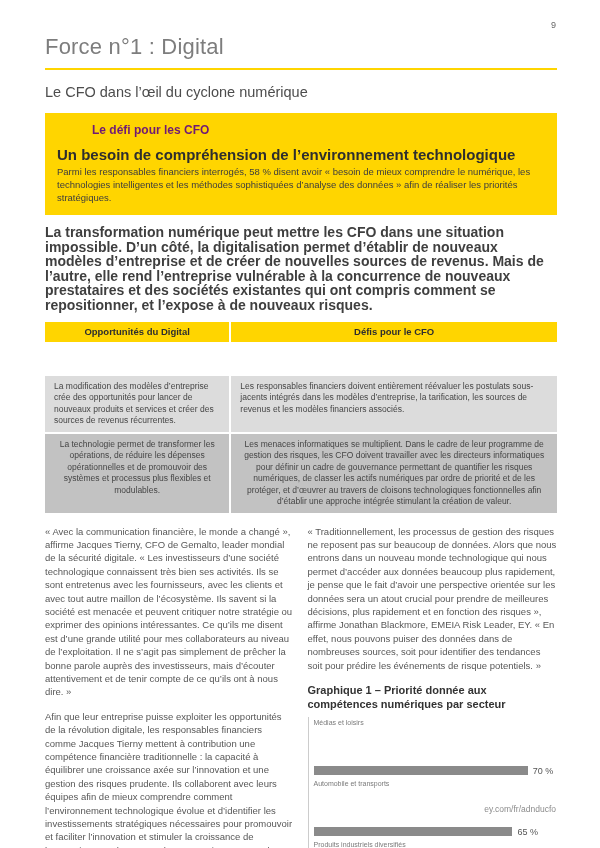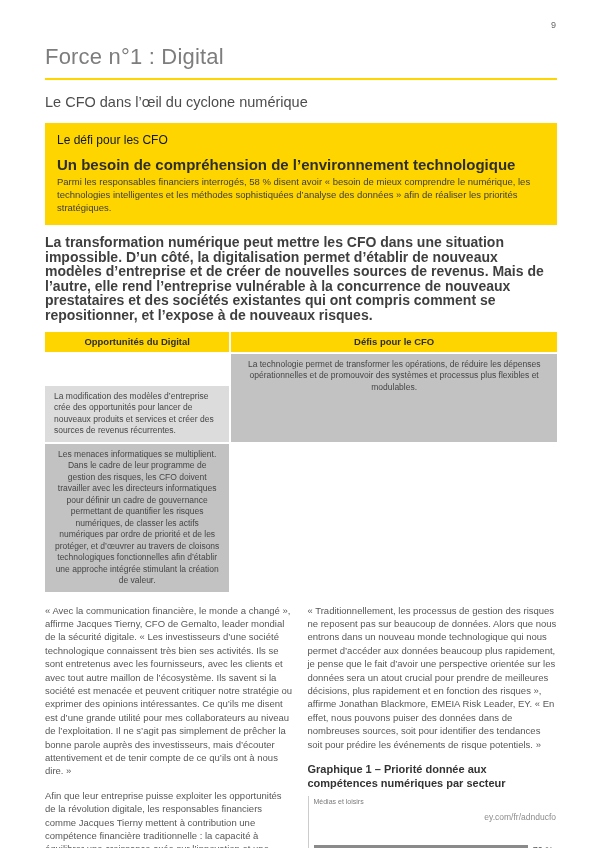--- a/index.html
+++ b/index.html
@@ -5,27 +5,27 @@
   * { margin:0; padding:0; box-sizing:border-box; }
   html,body { background:#ffffff; }
   body {
     width:600px; height:848px;
     font-family:"Liberation Sans", sans-serif;
     color:#555555; position:relative; overflow:hidden;
   }
   .page { position:relative; width:600px; height:848px; padding:18px 43px 0 45px; }
   .page-number { position:absolute; top:20px; right:44px; font-size:9px; color:#666; }
 
-  h1.title { margin-top:26px; font-size:22px; font-weight:normal; color:#7d7d7d; letter-spacing:0.2px; }
+  h1.title { margin-top:16px; font-size:22px; font-weight:normal; color:#7d7d7d; letter-spacing:0.2px; }
   .title-rule { height:2px; background:#FFD500; margin-top:8px; }
 
   h2.subtitle { margin-top:14px; font-size:14.5px; font-weight:normal; color:#4d4d4d; }
 
   .challenge-box { background:#FFD500; margin-top:13px; padding:10px 12px 11px 12px; }
-  .challenge-box .box-title { font-size:12px; font-weight:normal; color:#0f172a; margin-bottom:9px; }
+  .challenge-box .box-title { font-size:12px; font-weight:bold; color:#701a75; margin-bottom:9px;margin-left:35px; }
   .challenge-box .box-heading { font-size:15px; font-weight:bold; color:#2e2e2e; margin-bottom:2px; }
   .challenge-box .box-body { font-size:9.5px; line-height:13px; color:#3d3d3d; }
 
   .intro { margin-top:10px; font-size:14px; font-weight:bold; line-height:14.5px; color:#3f3f3f; }
 
   .comp-table { margin-top:10px; display:grid; grid-template-columns:36% 1fr; gap:2px; }
   .comp-table .cell { padding:5px 9px; font-size:8.5px; line-height:11.5px; color:#454545; }
   .comp-table .head { background:#FFD500; font-weight:bold; text-align:center; font-size:9.5px; color:#2e2e2e; padding:4px 6px; }
   .comp-table .r0 { background:#dcdcdc;margin-top:32px; }
   .comp-table .r1 { background:#c2c2c2;text-align:center; }
@@ -36,21 +36,21 @@
   .chart-title { font-size:11px; font-weight:bold; color:#333; line-height:14px; margin-top:2px; margin-bottom:6px; }
   .chart-subtitle { font-size:8px; line-height:10.5px; color:#787878; margin-bottom:8px; }
 
   .chart { border-left:1px solid #cccccc; padding:2px 0 14px 5px; }
   .chart-row { margin-bottom:4px; }
   .bar-label { font-size:7px; color:#7a7a7a; margin-bottom:2px; }
   .bar-line { display:flex; align-items:center;margin-top:40px; }
   .bar { height:9px; background:#8a8a8a; }
   .bar-value { font-size:9px; color:#555; margin-left:5px; white-space:nowrap; }
 
-  .footer-link { position:absolute; right:44px; bottom:26px; font-size:8.5px; color:#8c8c8c; }
+  .footer-link { position:absolute; right:44px; bottom:34px; font-size:8.5px; color:#8c8c8c; }
 </style>
 </head>
 <body>
 
 <div class="page">
 
   <div class="page-number">9</div>
 
   <h1 class="title">Force n°1 : Digital</h1>
   <div class="title-rule"></div>
@@ -62,20 +62,21 @@
     <div class="box-heading">Un besoin de compréhension de l’environnement technologique</div>
     <div class="box-body">Parmi les responsables financiers interrogés, 58 % disent avoir « besoin de mieux comprendre le numérique, les technologies intelligentes et les méthodes sophistiquées d’analyse des données » afin de réaliser les priorités stratégiques.</div>
   </div>
 
   <p class="intro">La transformation numérique peut mettre les CFO dans une situation impossible. D’un côté, la digitalisation permet d’établir de nouveaux modèles d’entreprise et de créer de nouvelles sources de revenus. Mais de l’autre, elle rend l’entreprise vulnérable à la concurrence de nouveaux prestataires et des sociétés existantes qui ont compris comment se repositionner, et l’expose à de nouveaux risques.</p>
 
   <div class="comp-table">
     <div class="cell head">Opportunités du Digital</div>
     <div class="cell head">Défis pour le CFO</div>
     <div class="cell r0">La modification des modèles d’entreprise crée des opportunités pour lancer de nouveaux produits et services et créer des sources de revenus récurrentes.</div>
+    <div class="cell r0">Les responsables financiers doivent entièrement réévaluer les postulats sous-jacents intégrés dans les modèles d’entreprise, la tarification, les sources de revenus et les modèles financiers associés.</div>
     <div class="cell r1">La technologie permet de transformer les opérations, de réduire les dépenses opérationnelles et de promouvoir des systèmes et processus plus flexibles et modulables.</div>
     <div class="cell r1">Les menaces informatiques se multiplient. Dans le cadre de leur programme de gestion des risques, les CFO doivent travailler avec les directeurs informatiques pour définir un cadre de gouvernance permettant de quantifier les risques numériques, de classer les actifs numériques par ordre de priorité et de les protéger, et d’œuvrer au travers de cloisons technologiques fonctionnelles afin d’établir une approche intégrée stimulant la création de valeur.</div>
   </div>
 
   <div class="two-cols">
     <div class="col-left">
       <p>« Avec la communication financière, le monde a changé », affirme Jacques Tierny, CFO de Gemalto, leader mondial de la sécurité digitale. « Les investisseurs d’une société technologique connaissent très bien ses activités. Ils se sont entretenus avec les fournisseurs, avec les clients et avec tout autre maillon de l’écosystème. Ils savent si la société est menacée et peuvent critiquer notre stratégie ou exprimer des opinions intéressantes. Ce qu’ils me disent est d’une grande utilité pour mes collaborateurs au niveau de l’exploitation. Il ne s’agit pas simplement de prêcher la bonne parole auprès des investisseurs, mais d’écouter attentivement et de tenir compte de ce qu’ils ont à nous dire. »</p>
       <p>Afin que leur entreprise puisse exploiter les opportunités de la révolution digitale, les responsables financiers comme Jacques Tierny mettent à contribution une compétence financière traditionnelle : la capacité à équilibrer une croissance axée sur l’innovation et une gestion des risques prudente. Ils collaborent avec leurs équipes afin de mieux comprendre comment l’environnement technologique évolue et d’identifier les investissements stratégiques nécessaires pour promouvoir et faciliter l’innovation et stimuler la croissance de l’entreprise. Nombreux sont les CFO qui ont encore des efforts à fournir.</p>
       <p>D’après notre enquête, 58 % des responsables financiers disent avoir « besoin de mieux comprendre le numérique, les technologies intelligentes et les méthodes sophistiquées d’analyse des données » afin de réaliser leurs priorités stratégiques critiques. Ce besoin existe dans tous les secteurs, et tout particulièrement pour les responsables financiers de secteurs tels que les médias/loisirs et l’automobile (graphique 1).</p>
     </div>

